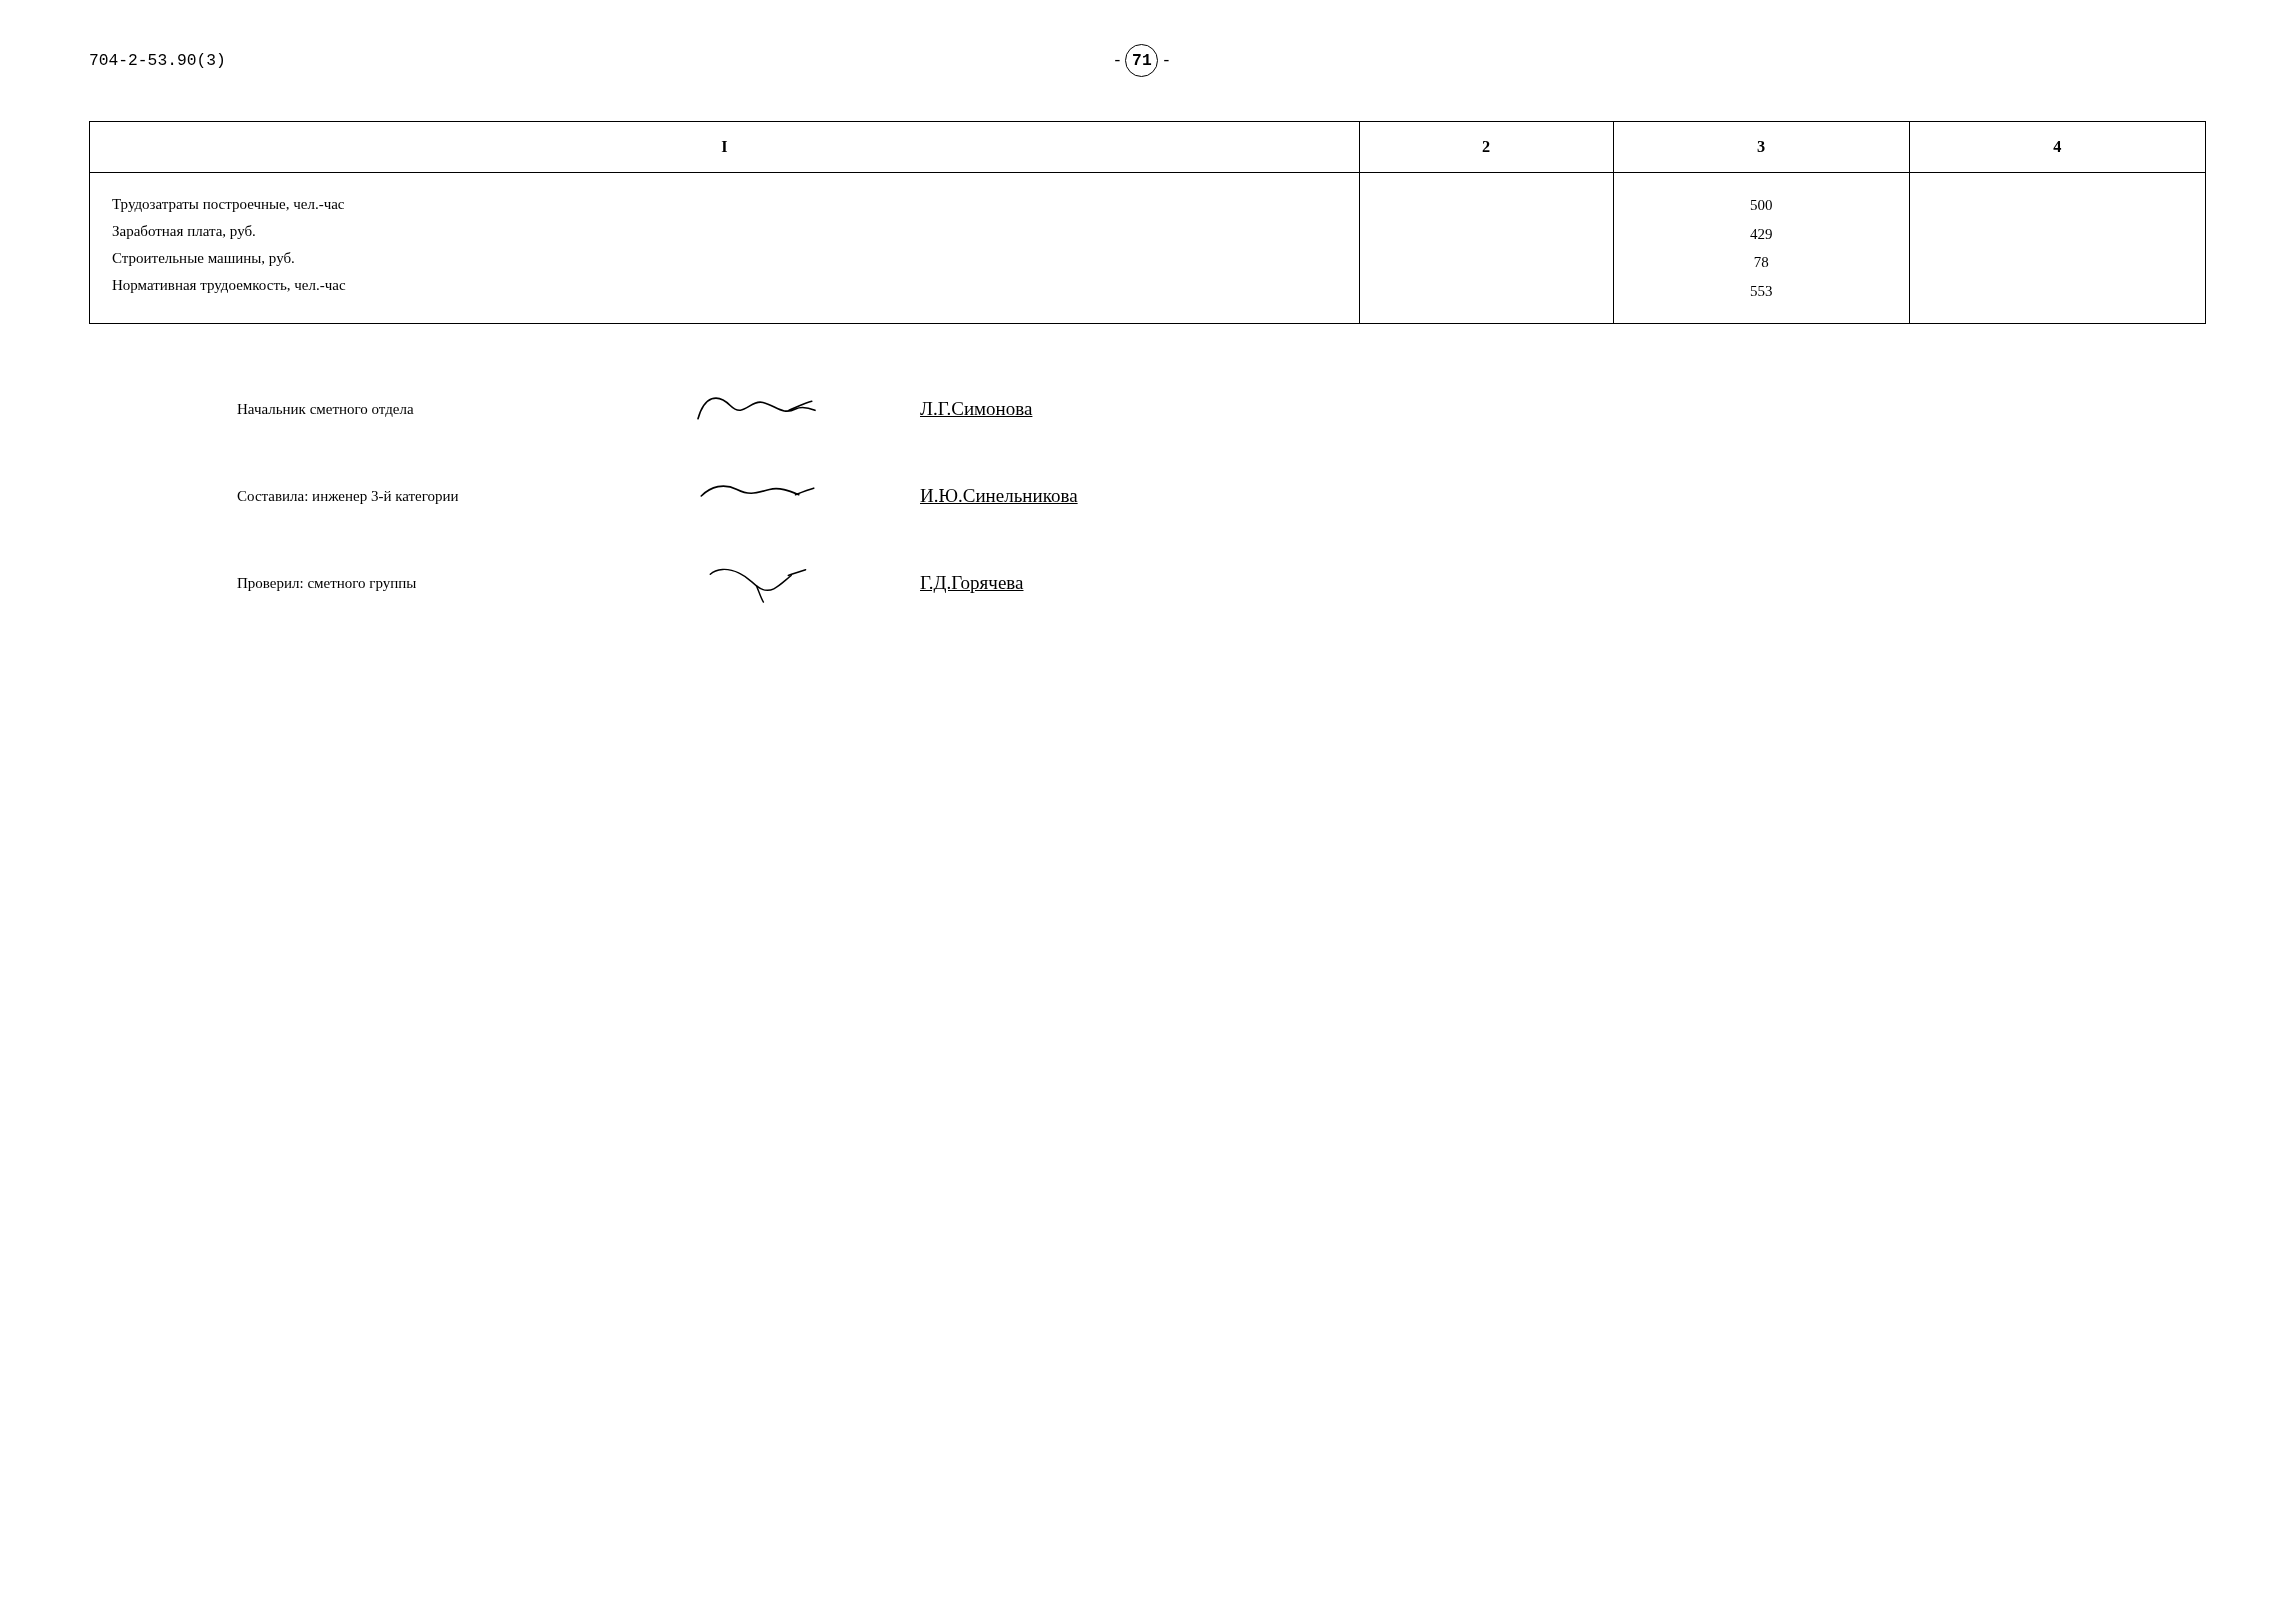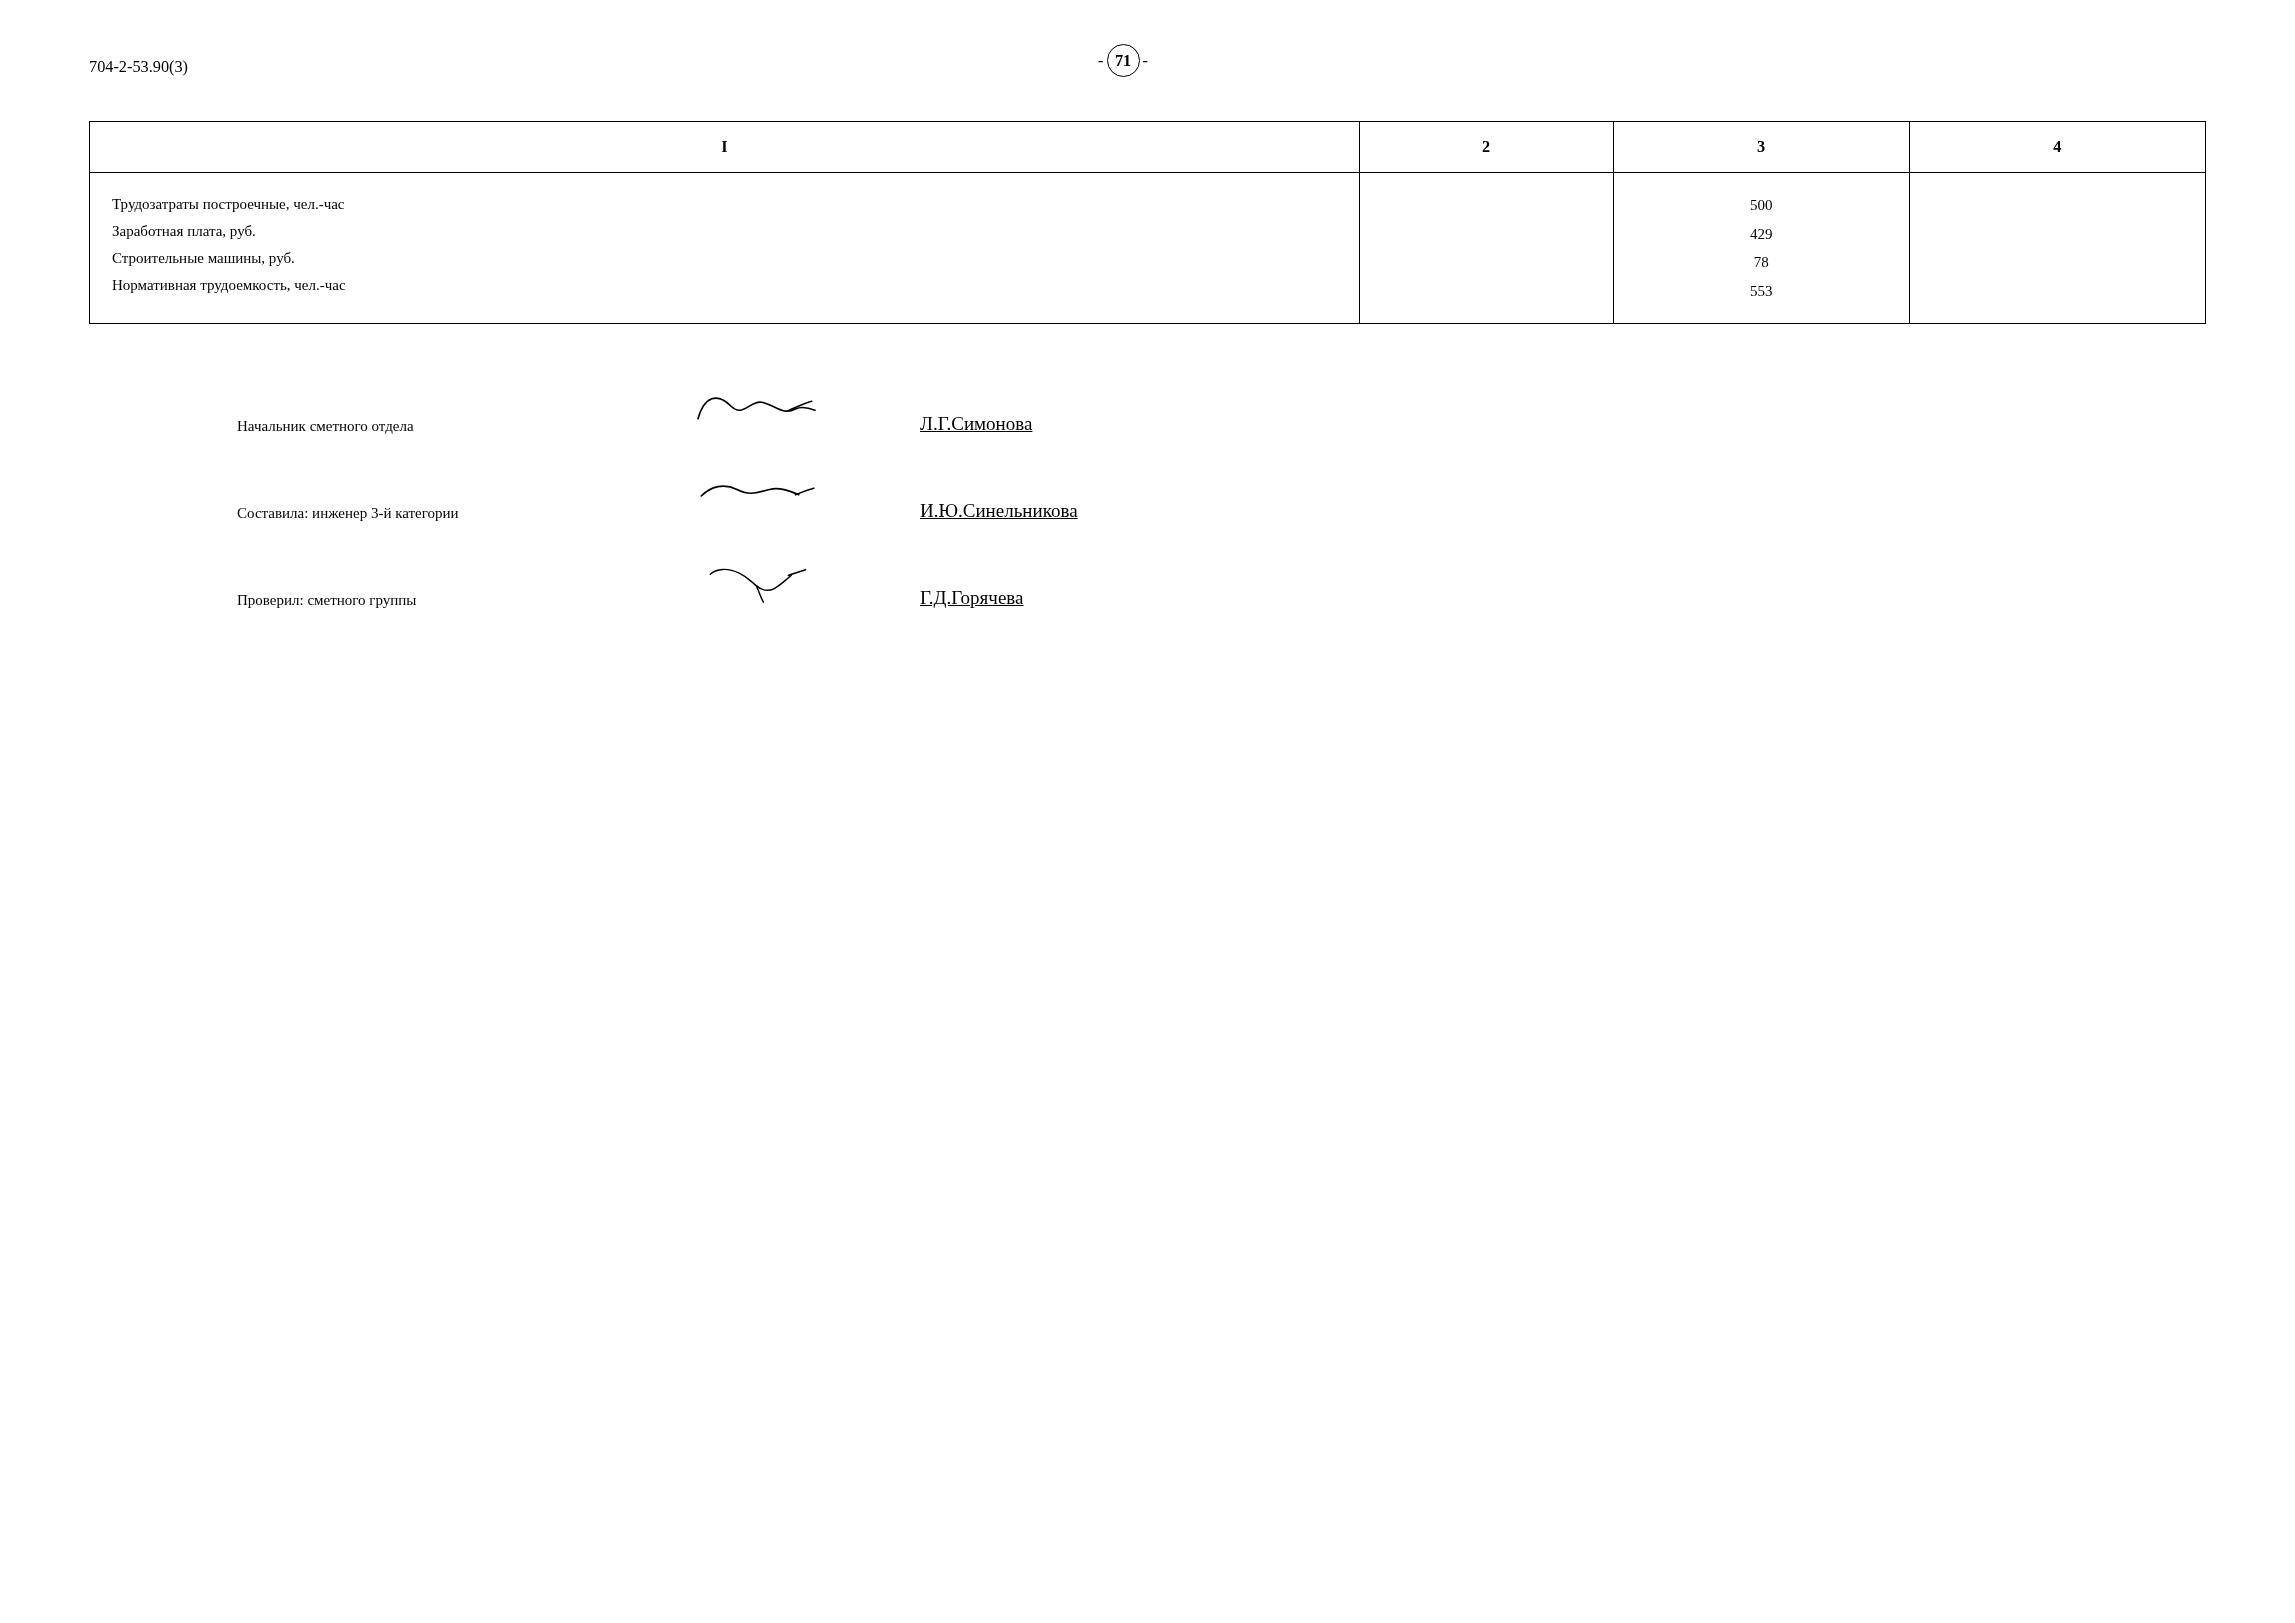--- a/index.html
+++ b/index.html
@@ -14,22 +14,23 @@
       font-size: 13.3px;
       color: #000000;
       width: 2295px;
       min-height: 1624px;
       padding: 44px 89px;
     }
 
     .page-header {
       display: flex;
       justify-content: space-between;
-      align-items: flex-end;
+      align-items: center;
       margin-bottom: 44px;
+      font-family: Liberation Mono, monospace;
     }
 
     .doc-code {
       font-size: 16.3px;
       font-weight: normal;
     }
 
     .page-number {
       font-size: 16.3px;
       display: flex;
@@ -102,21 +103,21 @@
       font-size: 15px;
     }
 
     .signatures-section {
       margin-top: 30px;
       padding-left: 148px;
     }
 
     .signature-row {
       display: flex;
-      align-items: flex-end;
+      align-items: center;
       margin-bottom: 35px;
       gap: 68px;
     }
 
     .signature-label {
       font-size: 15px;
       min-width: 355px;
       white-space: nowrap;
     }
 

